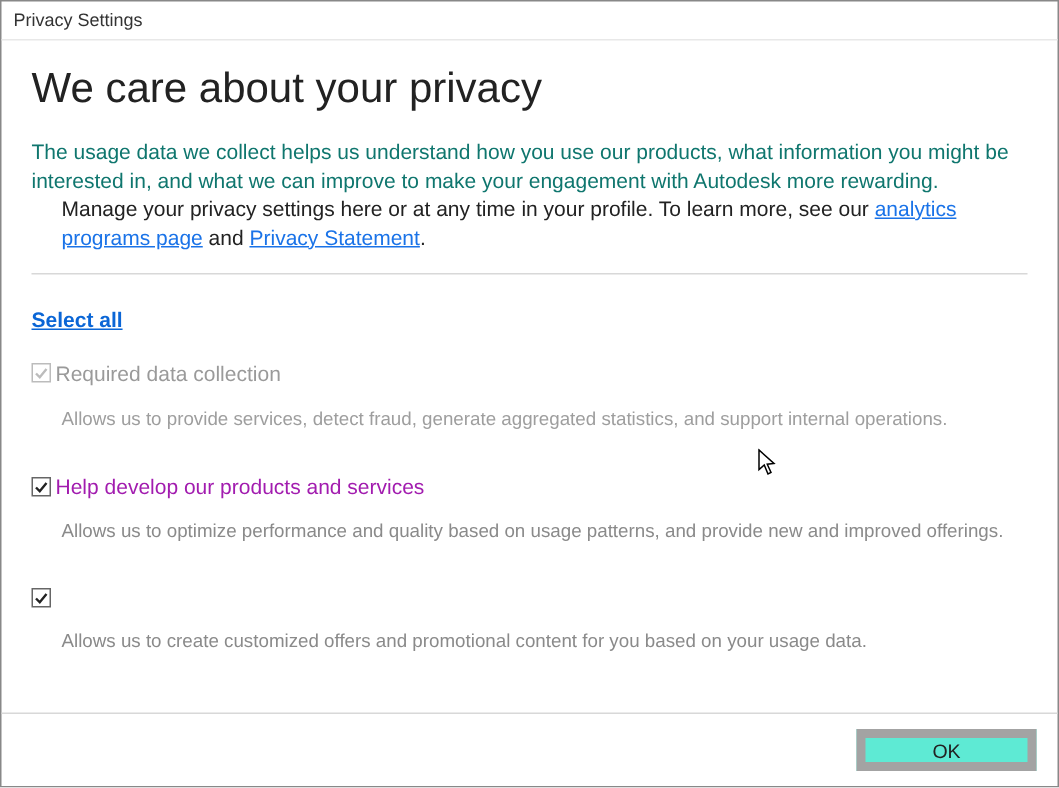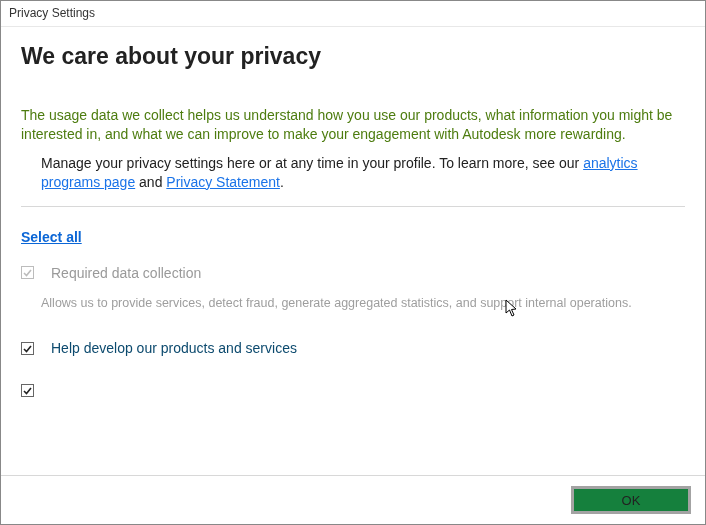--- a/index.html
+++ b/index.html
@@ -1,42 +1,42 @@
 <!DOCTYPE html>
 <html><head>
 <meta charset="utf-8">
 <style>
   * { box-sizing: border-box; margin: 0; padding: 0; }
   html, body { width: 706px; height: 525px; font-family: "Segoe UI", Arial, sans-serif; font-size: 13px; color: #222; background: #fff; }
   .window { width: 706px; height: 525px; border: 1px solid #888; display: flex; flex-direction: column; }
   .titlebar { padding: 5px 8px 6px 8px; font-size: 12px; color: #333; border-bottom: 1px solid #e8e8e8; }
   .content { padding: 16px 20px 10px 20px; flex: 1; overflow: hidden; }
-  h1 { font-size: 23px; font-weight: 700; color: #222; margin-bottom: 36px; }
-  .intro { font-size: 14px; line-height: 1.35; color: #4d7c0f; margin-bottom: 10px; }
+  h1 { font-size: 28px; font-weight: 400; color: #222; margin-bottom: 17px; }
+  .intro { font-size: 14px; line-height: 1.35; color: #0f766e; }
   .intro2 { font-size: 14px; line-height: 1.35; color: #222; margin-bottom: 14px; margin-left: 20px; }
   a.link { color: #1a73e8; text-decoration: underline; cursor: pointer; }
   hr.sep { border: none; border-top: 1px solid #d8d8d8; margin: 6px 0 22px 0; }
   .select-all { color: #0b66d6; font-weight: 600; font-size: 14px; text-decoration: underline; cursor: pointer; margin-bottom: 20px; display: block; }
   .option { margin-bottom: 28px; }
-  .option-head { display: flex; align-items: center; gap: 17px; margin-bottom: 4px; }
+  .option-head { display: flex; align-items: center; gap: 3px; margin-bottom: 4px; }
   .checkbox {
     width: 13px; height: 13px; border: 1px solid #666; display: inline-flex;
     align-items: center; justify-content: center; background: #fff; cursor: pointer;
   }
   .checkbox.disabled { border-color: #bcbcbc; background: #fff; cursor: default; }
   .checkbox svg { width: 11px; height: 11px; display: block; }
   .checkbox .tick { stroke: #222; stroke-width: 1.6; fill: none; }
   .checkbox.disabled .tick { stroke: #bcbcbc; }
-  .opt-label { font-size: 14px; color: #0c4a6e; }
+  .opt-label { font-size: 14px; color: #a21caf; }
   .opt-label.disabled { color: #9a9a9a; }
   .opt-desc { font-size: 12.5px; color: #8a8a8a; margin-left: 20px; line-height: 1.4; margin-top: 14px; }
   .opt-desc.disabled { color: #9e9e9e; }
   .footer { border-top: 1px solid #d8d8d8; padding: 10px 14px; display: flex; justify-content: flex-end; }
   .ok-btn {
-    min-width: 120px; height: 28px; background: #15803d; border: 3px solid #a3a3a3;
+    min-width: 120px; height: 28px; background: #5eead4; border: 6px solid #a3a3a3;
     font-size: 13px; color: #222; cursor: pointer; font-family: inherit;
   }
   .cursor-arrow { position: absolute; left: 504px; top: 298px; pointer-events: none; }
   .window { position: relative; }
 </style>
 </head>
 <body>
 
 <div class="window">
   <div class="titlebar">
@@ -70,30 +70,32 @@
 
     <div class="option">
       <div class="option-head">
         <span class="checkbox">
           <svg viewBox="0 0 11 11">
               <polyline class="tick" points="2,6 4.5,8.5 9,3"></polyline>
             </svg>
         </span>
         <span class="opt-label">Help develop our products and services</span>
       </div>
+      <div class="opt-desc">Allows us to optimize performance and quality based on usage patterns, and provide new and improved offerings.</div>
     </div>
 
     <div class="option">
       <div class="option-head">
         <span class="checkbox">
           <svg viewBox="0 0 11 11">
               <polyline class="tick" points="2,6 4.5,8.5 9,3"></polyline>
             </svg>
         </span>
       </div>
+      <div class="opt-desc">Allows us to create customized offers and promotional content for you based on your usage data.</div>
     </div>
   </div>
 
   <div class="footer">
     <button class="ok-btn">OK</button>
   </div>
 
   <svg class="cursor-arrow" width="16" height="20">
     <path d="M1 1 L1 14 L4.5 11 L7 17 L9 16 L6.5 10.5 L11 10 Z" fill="#fff" stroke="#000" stroke-width="1"></path>
   </svg>

